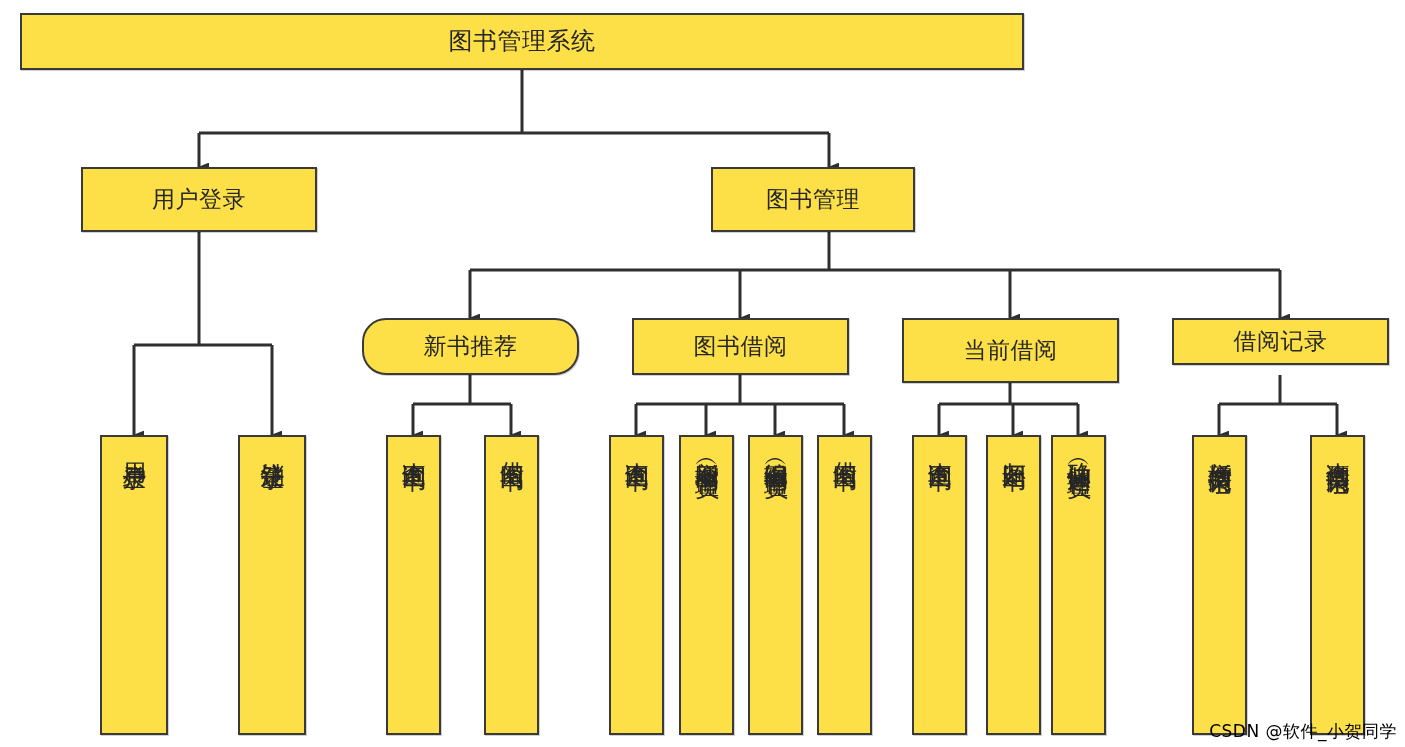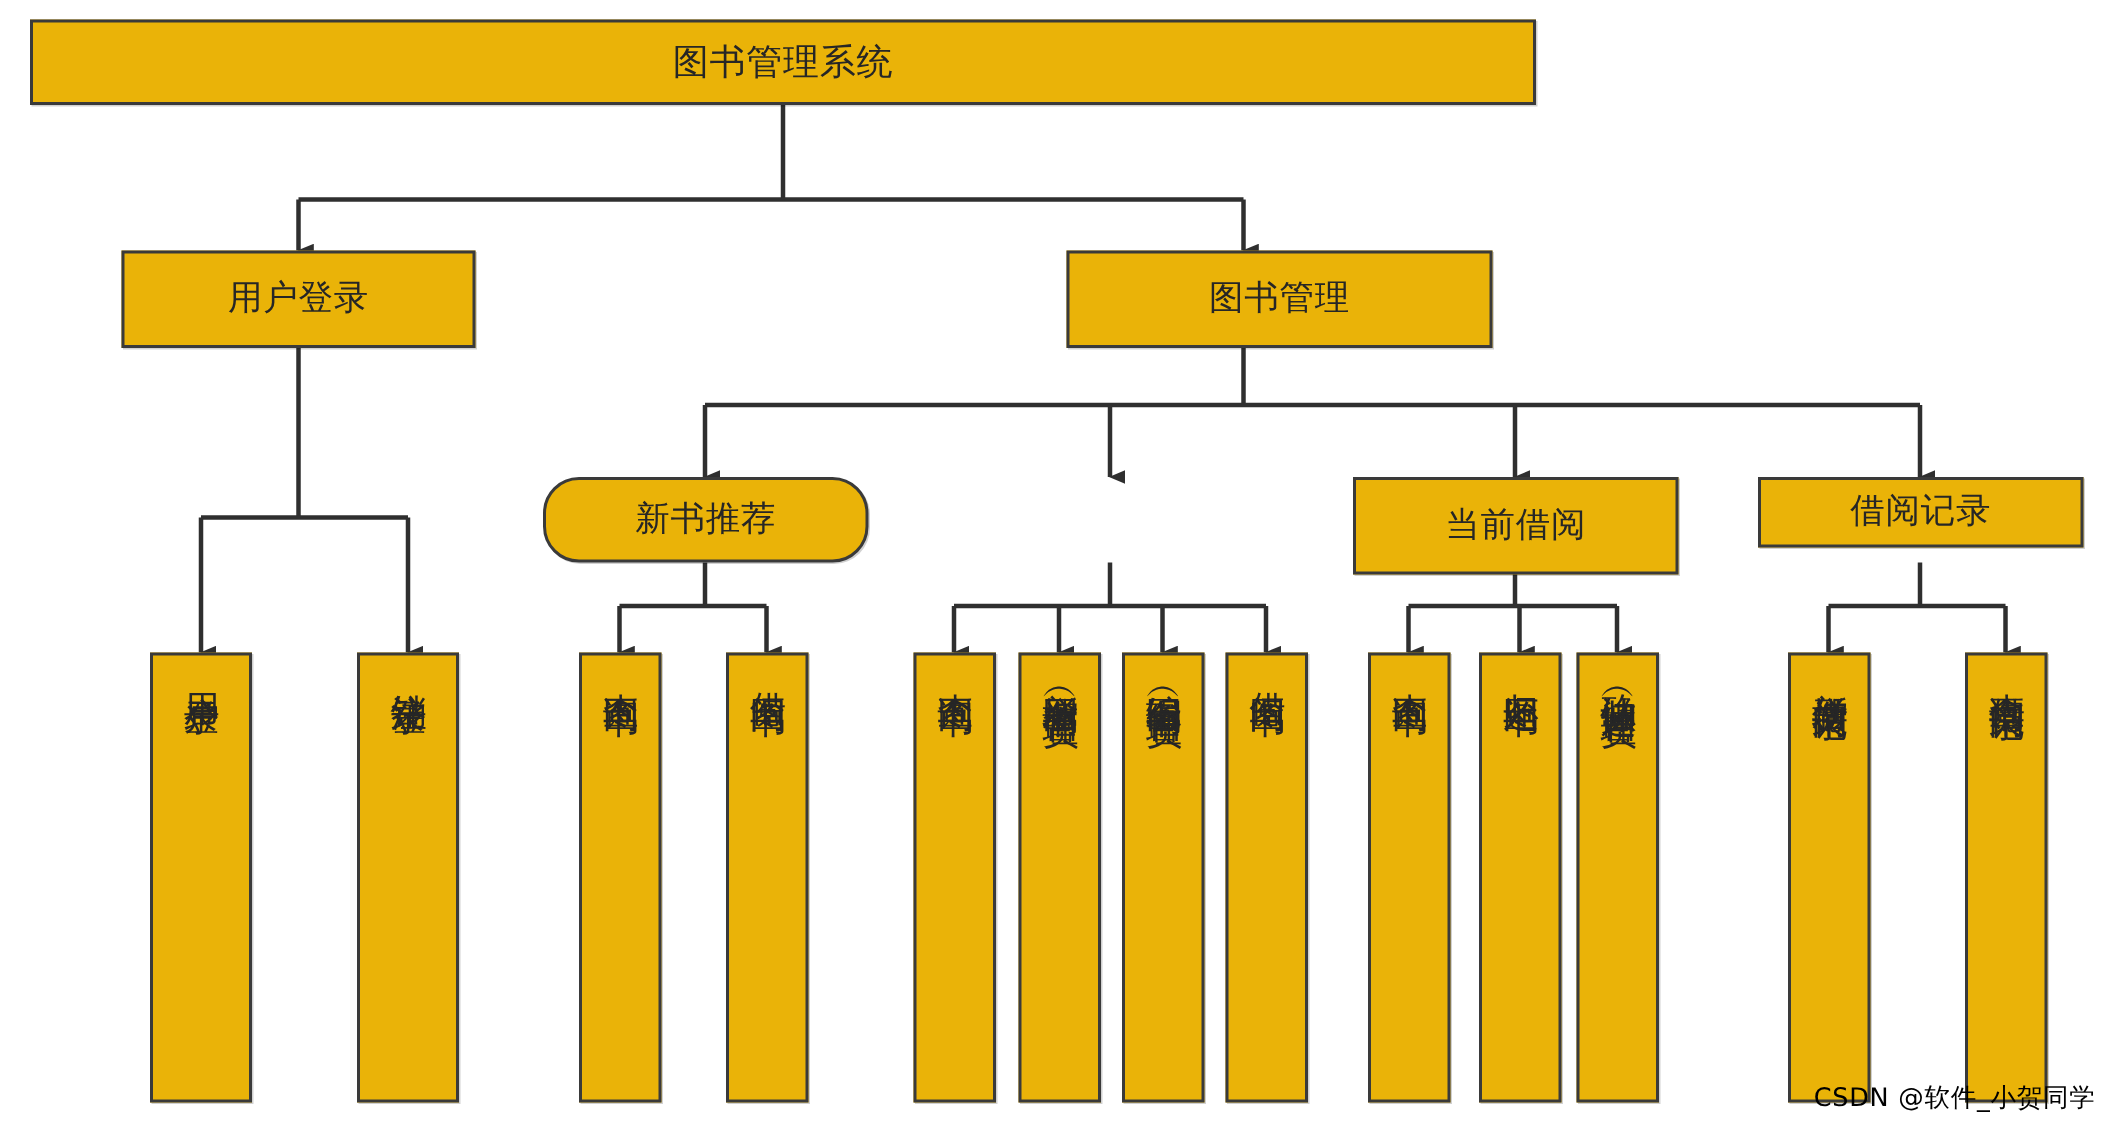--- a/index.html
+++ b/index.html
@@ -21,21 +21,21 @@
   #diagram-svg {
     position: absolute;
     left: 0;
     top: 0;
     width: 1405px;
     height: 747px;
   }
   .node {
     position: absolute;
     box-sizing: border-box;
-    background: #eab308;
+    background: #fde047;
     border: 2px solid #3a3a3a;
     display: flex;
     align-items: center;
     justify-content: center;
     color: #262626;
     box-shadow: 1px 1px 0 rgba(0,0,0,0.18);
   }
   .node-label {
     display: block;
     text-align: center;
@@ -134,27 +134,30 @@
     </g>
   </svg>
 
   <div class="node horiz root" style="left: 20px; top: 13px; width: 1004px; height: 57px;">
     <span class="node-label">图书管理系统</span>
   </div>
 
   <div class="node horiz" style="left: 81px; top: 167px; width: 236px; height: 65px;">
     <span class="node-label">用户登录</span>
   </div>
-  <div class="node horiz" style="left: 711px; top: 167px; width: 284px; height: 65px;">
+  <div class="node horiz" style="left: 711px; top: 167px; width: 204px; height: 65px;">
     <span class="node-label">图书管理</span>
   </div>
 
   <div class="node horiz" style="left: 362px; top: 318px; width: 217px; height: 57px; border-radius: 24px;">
     <span class="node-label">新书推荐</span>
   </div>
+  <div class="node horiz" style="left: 632px; top: 318px; width: 217px; height: 57px;">
+    <span class="node-label">图书借阅</span>
+  </div>
   <div class="node horiz" style="left: 902px; top: 318px; width: 217px; height: 65px;">
     <span class="node-label">当前借阅</span>
   </div>
   <div class="node horiz" style="left: 1172px; top: 318px; width: 217px; height: 47px;">
     <span class="node-label">借阅记录</span>
   </div>
 
   <div class="node vert" style="left: 100px; top: 435px; width: 68px; height: 300px;">
     <span class="node-label">用户登录</span>
   </div>

